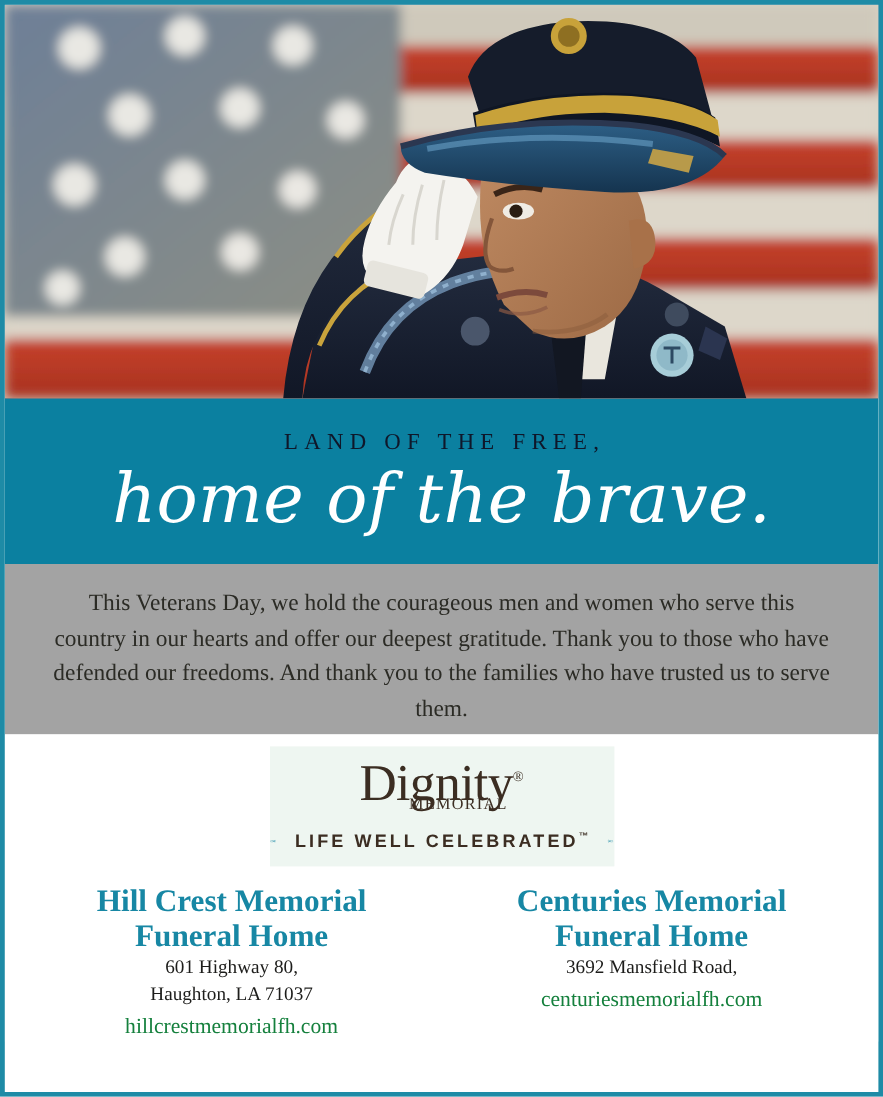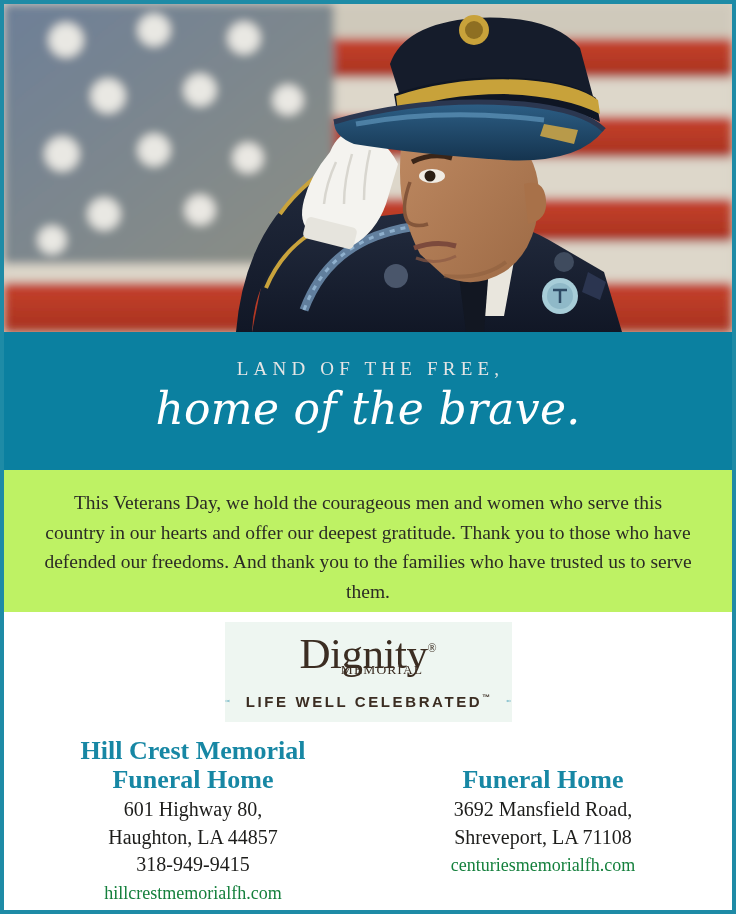--- a/index.html
+++ b/index.html
@@ -32,43 +32,43 @@
 
   
   .banner {
     background: #0b80a0;
     text-align: center;
     padding: 26px 20px 30px;
     box-sizing: border-box;
     height: 138px;
   }
   .banner-kicker {
-    color: #e5e5e5;
+    color: #0f172a;
     font-family: "Liberation Serif", serif;
     font-size: 19px;
     letter-spacing: 5.2px;
     text-transform: uppercase;
     margin: 0 0 2px 0;
     text-indent: 5px;
     line-height: 1.2;
   }
   .banner-script {
     color: #ffffff;
     font-family: "DejaVu Serif", serif;
     font-style: italic;
-    font-size: 44px;
+    font-size: 57px;
     font-weight: 400;
     margin: 0;
     line-height: 1.18;
     letter-spacing: 0.3px;
   }
 
   
   .paragraph-band {
-    background: #bef264;
+    background: #a3a3a3;
     padding: 18px 38px 20px;
     box-sizing: border-box;
     height: 142px;
   }
   .paragraph-band p {
     margin: 0;
     text-align: center;
     color: #2b2b25;
     font-family: "Liberation Serif", serif;
     font-size: 19.5px;
@@ -157,21 +157,21 @@
     color: #1787a4;
     font-family: "Liberation Serif", serif;
     font-weight: bold;
     font-size: 26px;
     line-height: 1.12;
     margin: 0 0 2px 0;
   }
   .loc-line {
     color: #1d1d1b;
     font-family: "Liberation Serif", serif;
-    font-size: 20px;
+    font-size: 16px;
     line-height: 1.33;
     margin: 1px;
   }
   .loc-web {
     color: #15803d;
     font-family: "Liberation Serif", serif;
     font-size: 18px;
     line-height: 1.4;
     margin: 3px 0 0 0;
   }
@@ -338,29 +338,27 @@
   </div>
 
   <div class="locations">
 
     <div class="location">
       <h2 class="loc-name">
         <span>Hill Crest Memorial</span><br>
         <span>Funeral Home</span>
       </h2>
       <p class="loc-line">601 Highway 80,</p>
-      <p class="loc-line">Haughton, LA 44857</p>
-      <p class="loc-line">318-949-9415</p>
+      <p class="loc-line">Haughton, LA 71037</p>
       <p class="loc-web">hillcrestmemorialfh.com</p>
     </div>
 
     <div class="location">
       <h2 class="loc-name">
-        <br>
+        <span>Centuries Memorial</span><br>
         <span>Funeral Home</span>
       </h2>
       <p class="loc-line">3692 Mansfield Road,</p>
-      <p class="loc-line">Shreveport, LA 71108</p>
       <p class="loc-web">centuriesmemorialfh.com</p>
     </div>
 
   </div>
 </div>
 
 </body></html>

